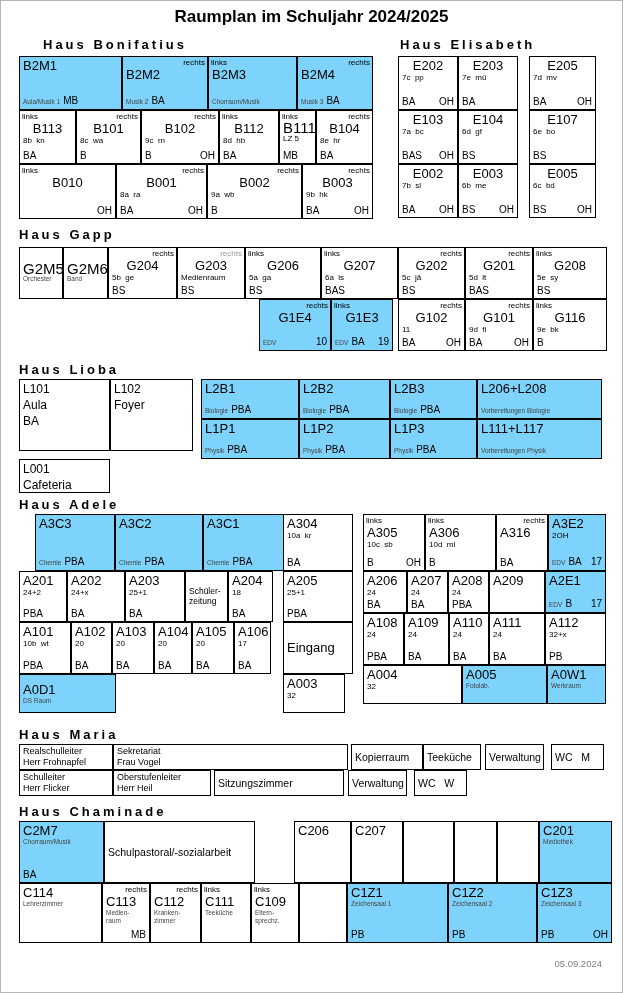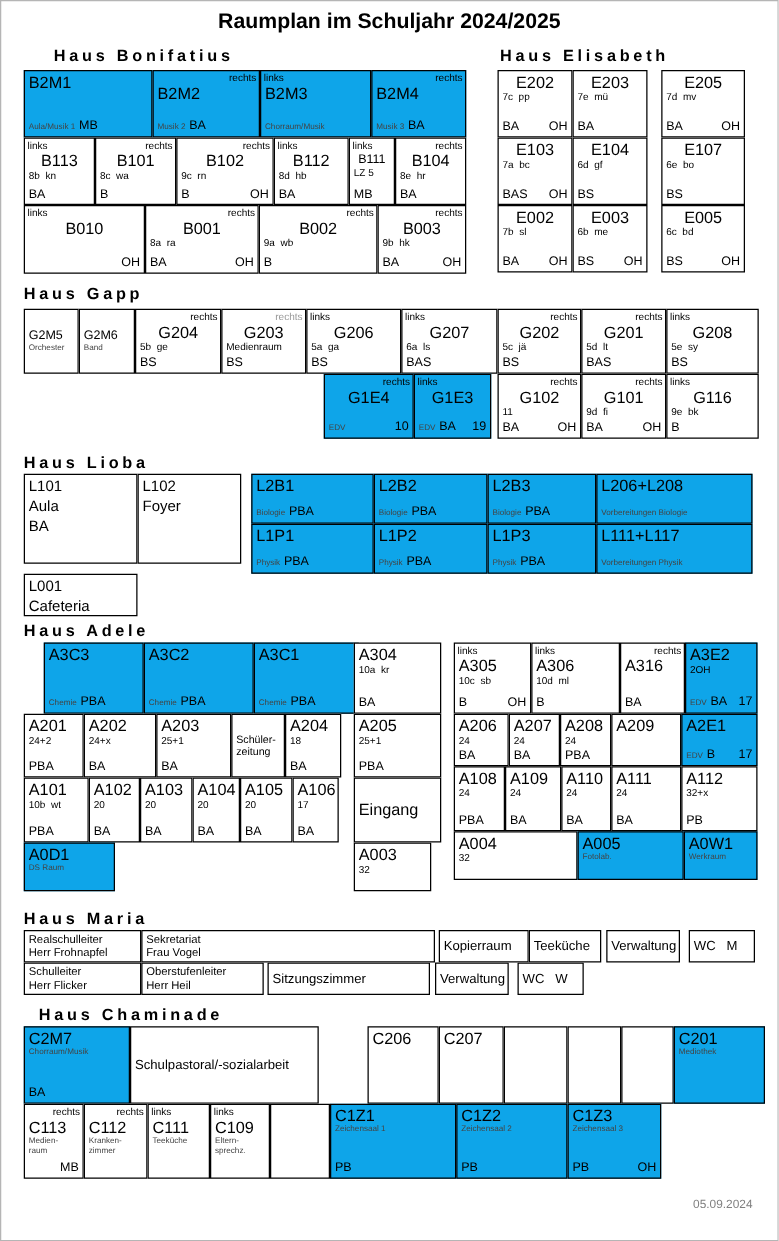--- a/index.html
+++ b/index.html
@@ -8,30 +8,30 @@
     border:1px solid #b5b5b5;box-sizing:border-box;overflow:hidden;
     font-family:"Liberation Sans","DejaVu Sans",sans-serif;color:#000;
   }
   .page-title{position:absolute;top:6px;left:0;width:100%;text-align:center;
     font-size:17px;font-weight:bold;}
   .sec-title{position:absolute;font-size:13px;font-weight:bold;letter-spacing:3px;white-space:nowrap;}
   .tbl{position:absolute;}
   .row{display:flex;align-items:stretch;}
   .cell{box-sizing:border-box;border:1px solid #000;background:#fff;
     padding:1px 3px 2px 3px;display:flex;flex-direction:column;overflow:hidden;flex-shrink:0;}
-  .cell.gray{background:#0ea5e9;}
+  .cell.gray{background:#7dd3fc;}
   .cell.vc{justify-content:center;}
   .sp{flex-shrink:0;}
   .pos{display:flex;font-size:8px;line-height:9px;margin:0 -1px;}
   .pos.r{justify-content:flex-end;}
   .pos.l{justify-content:flex-start;}
   .pos.dim span{color:#999;}
   .rid{font-size:13px;line-height:15px;}
   .rid.ctr{text-align:center;}
-  .rid.sm{font-size:10px;line-height:13px;}
+  .rid.sm{font-size:15px;line-height:13px;}
   .mid{font-size:8px;line-height:9.5px;white-space:pre;}
   .mid.t{font-size:6.5px;line-height:8px;color:#444;}
   .pl{font-size:12px;line-height:16px;white-space:pre;}
   .pl.sm{font-size:9px;line-height:11px;}
   .pl.xs{font-size:8.5px;line-height:10px;}
   .pl.md{font-size:10.5px;line-height:12px;}
   .pl.lg{font-size:13px;line-height:15px;}
   .grow{flex:1 1 auto;}
   .bot{display:flex;align-items:baseline;gap:3px;font-size:10px;line-height:11px;white-space:pre;}
   .bls{font-size:6.5px;color:#444;}
@@ -510,21 +510,21 @@
             <div class="bot"><span>BA</span><span class="fill"></span></div>
           </div>
           <div class="cell" style="width: 37px;">
             <div class="rid">A106</div>
             <div class="mid">17</div>
             <div class="grow"></div>
             <div class="bot"><span>BA</span><span class="fill"></span></div>
           </div>
         </div>
         <div class="row" style="height: 39px;">
-          <div class="cell gray" style="width: 73px;">
+          <div class="cell gray" style="width: 97px; justify-content: center;">
             <div class="rid">A0D1</div>
             <div class="mid t">DS Raum</div>
           </div>
         </div>
       </div>
       <div class="tbl" style="left: 282px; top: 513px;">
         <div class="row" style="height: 57px;">
           <div class="cell" style="width: 70px;">
             <div class="rid">A304</div>
             <div class="mid">10a  kr</div>
@@ -708,21 +708,21 @@
           <div class="sp" style="width: 4px;"></div>
           <div class="cell vc" style="width: 59px;">
             <div class="pl md">Verwaltung</div>
           </div>
           <div class="sp" style="width: 7px;"></div>
           <div class="cell vc" style="width: 53px;">
             <div class="pl md">WC   W</div>
           </div>
         </div>
       </div>
-      <div class="sec-title" style="left: 18px; top: 803px; margin-left: 12px;">Haus Chaminade</div>
+      <div class="sec-title" style="left: 18px; top: 803px;">Haus Chaminade</div>
       <div class="tbl" style="left: 18px; top: 820px;">
         <div class="row" style="height: 62px;">
           <div class="cell gray" style="width: 85px;">
             <div class="rid">C2M7</div>
             <div class="mid t">Chorraum/Musik</div>
             <div class="grow"></div>
             <div class="bot"><span>BA</span><span class="fill"></span></div>
           </div>
           <div class="cell vc" style="width: 151px;">
             <div class="pl md">Schulpastoral/-sozialarbeit</div>
@@ -736,20 +736,24 @@
           </div>
           <div class="cell" style="width: 51px;"></div>
           <div class="cell" style="width: 43px;"></div>
           <div class="cell" style="width: 42px;"></div>
           <div class="cell gray" style="width: 73px;">
             <div class="rid">C201</div>
             <div class="mid t">Mediothek</div>
           </div>
         </div>
         <div class="row" style="height: 60px;">
+          <div class="cell" style="width: 83px;">
+            <div class="rid">C114</div>
+            <div class="mid t">Lehrerzimmer</div>
+          </div>
           <div class="cell" style="width: 48px;">
             <div class="pos r">
               <span>rechts</span>
             </div>
             <div class="rid">C113</div>
             <div class="mid t">Medien-</div>
             <div class="mid t">raum</div>
             <div class="grow"></div>
             <div class="bot"><span class="fill"></span><span>MB</span></div>
           </div>

